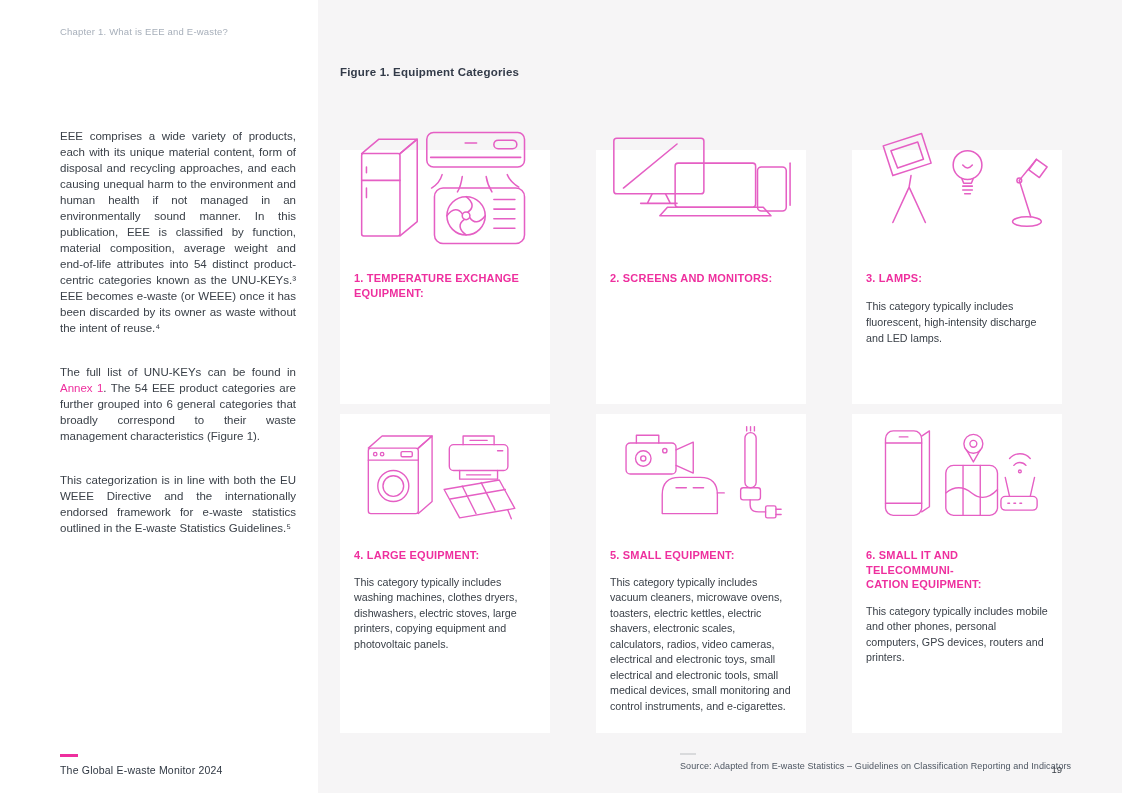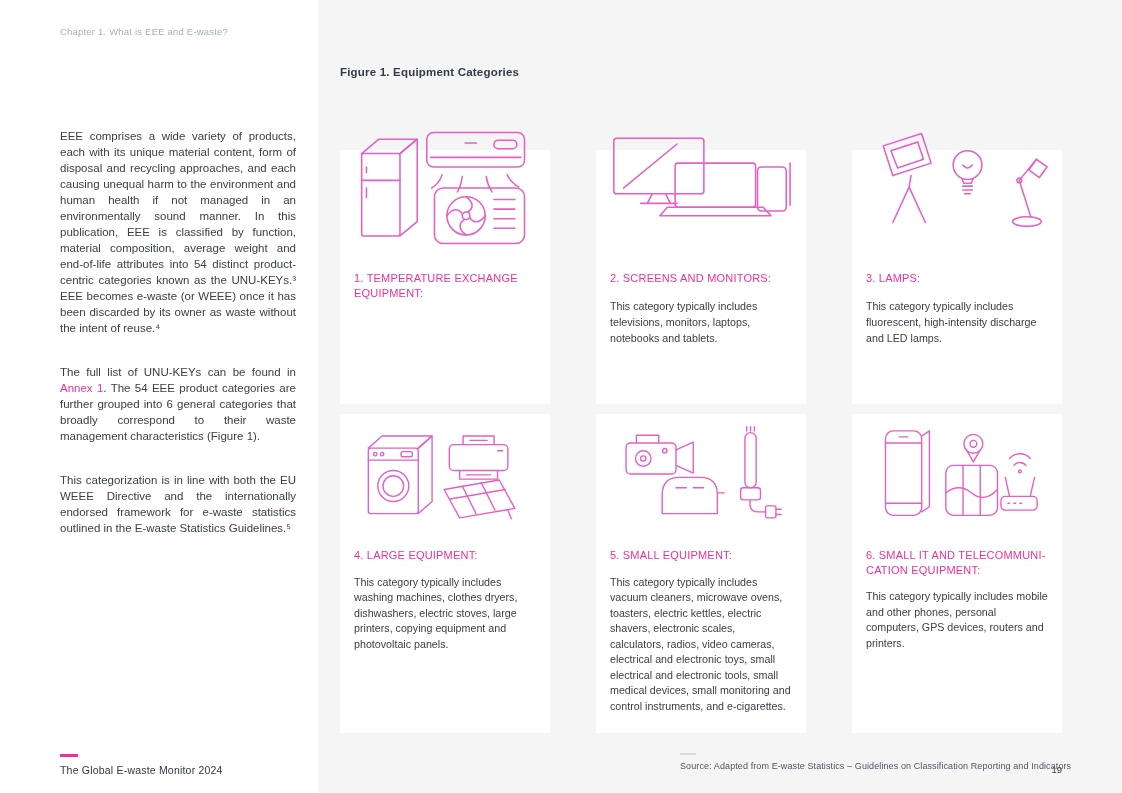--- a/index.html
+++ b/index.html
@@ -29,21 +29,21 @@
   .figure-title{position:absolute;left:22px;top:66px;font-size:11.5px;font-weight:700;color:#333b49;letter-spacing:.2px}
   .cards-grid{position:absolute;left:22px;top:150px;display:grid;
     grid-template-columns:210px 210px 210px;column-gap:46px;
     grid-template-rows:254px 319px;row-gap:10px}
   .card{background:#fff;padding:0 14px;overflow:visible}
   .icon-wrap{display:flex;align-items:center;justify-content:center}
   .row1 .icon-wrap{margin-top:-26px;height:130px}
   .row2 .icon-wrap{margin-top:10px;height:112px}
   .icon-wrap svg{width:100%;height:100%;stroke:var(--icon-pink);fill:none;
     stroke-width:1.6;stroke-linecap:round;stroke-linejoin:round}
-  .card-title{font-size:11px;font-weight:400;color:var(--accent);line-height:14.5px;
+  .card-title{font-size:11px;font-weight:700;color:var(--accent);line-height:14.5px;
     letter-spacing:.2px;white-space:pre-line}
   .row1 .card-title{margin-top:17px}
   .row2 .card-title{margin-top:12px}
   .card-body{margin-top:12px;font-size:10.7px;color:var(--text-dark)}
   .row1 .card-body{line-height:16px}
   .row2 .card-body{line-height:15.5px}
 
   
   .footer-right{position:absolute;left:362px;top:753px;width:420px}
   .footer-right .dash{width:16px;height:2px;background:#d9dadc;margin-bottom:6px}
@@ -105,21 +105,20 @@
             <rect x="4" y="12" width="94" height="58" rx="3"></rect>
             <path d="M14 64 L70 18"></path>
             <path d="M44 70 l-5 10 M58 70 l5 10 M32 80 h38"></path>
             <rect x="68" y="38" width="84" height="46" rx="3"></rect>
             <path d="M60 84 h100 l8 9 h-116 z"></path>
             <rect x="154" y="42" width="30" height="46" rx="4"></rect>
             <path d="M188 38 v44"></path>
           </svg>
         </div>
         <h3 class="card-title">2. SCREENS AND MONITORS:</h3>
-        <p class="card-body">This category typically includes televisions, monitors, laptops, notebooks and tablets.</p>
       </div>
 
       <div class="card row1">
         <div class="icon-wrap">
           <svg viewBox="0 0 190 130" preserveAspectRatio="xMidYMid meet">
             <path d="M18 20 L58 7 L68 38 L28 51 Z"></path>
             <path d="M26 25 L54 16 L60 34 L33 43 Z"></path>
             <path d="M47 51 l-2 12 M45 63 L28 100 M45 63 L62 100"></path>
             <circle cx="106" cy="40" r="15"></circle>
             <path d="M100 54 l2 5 h8 l2 -5"></path>

